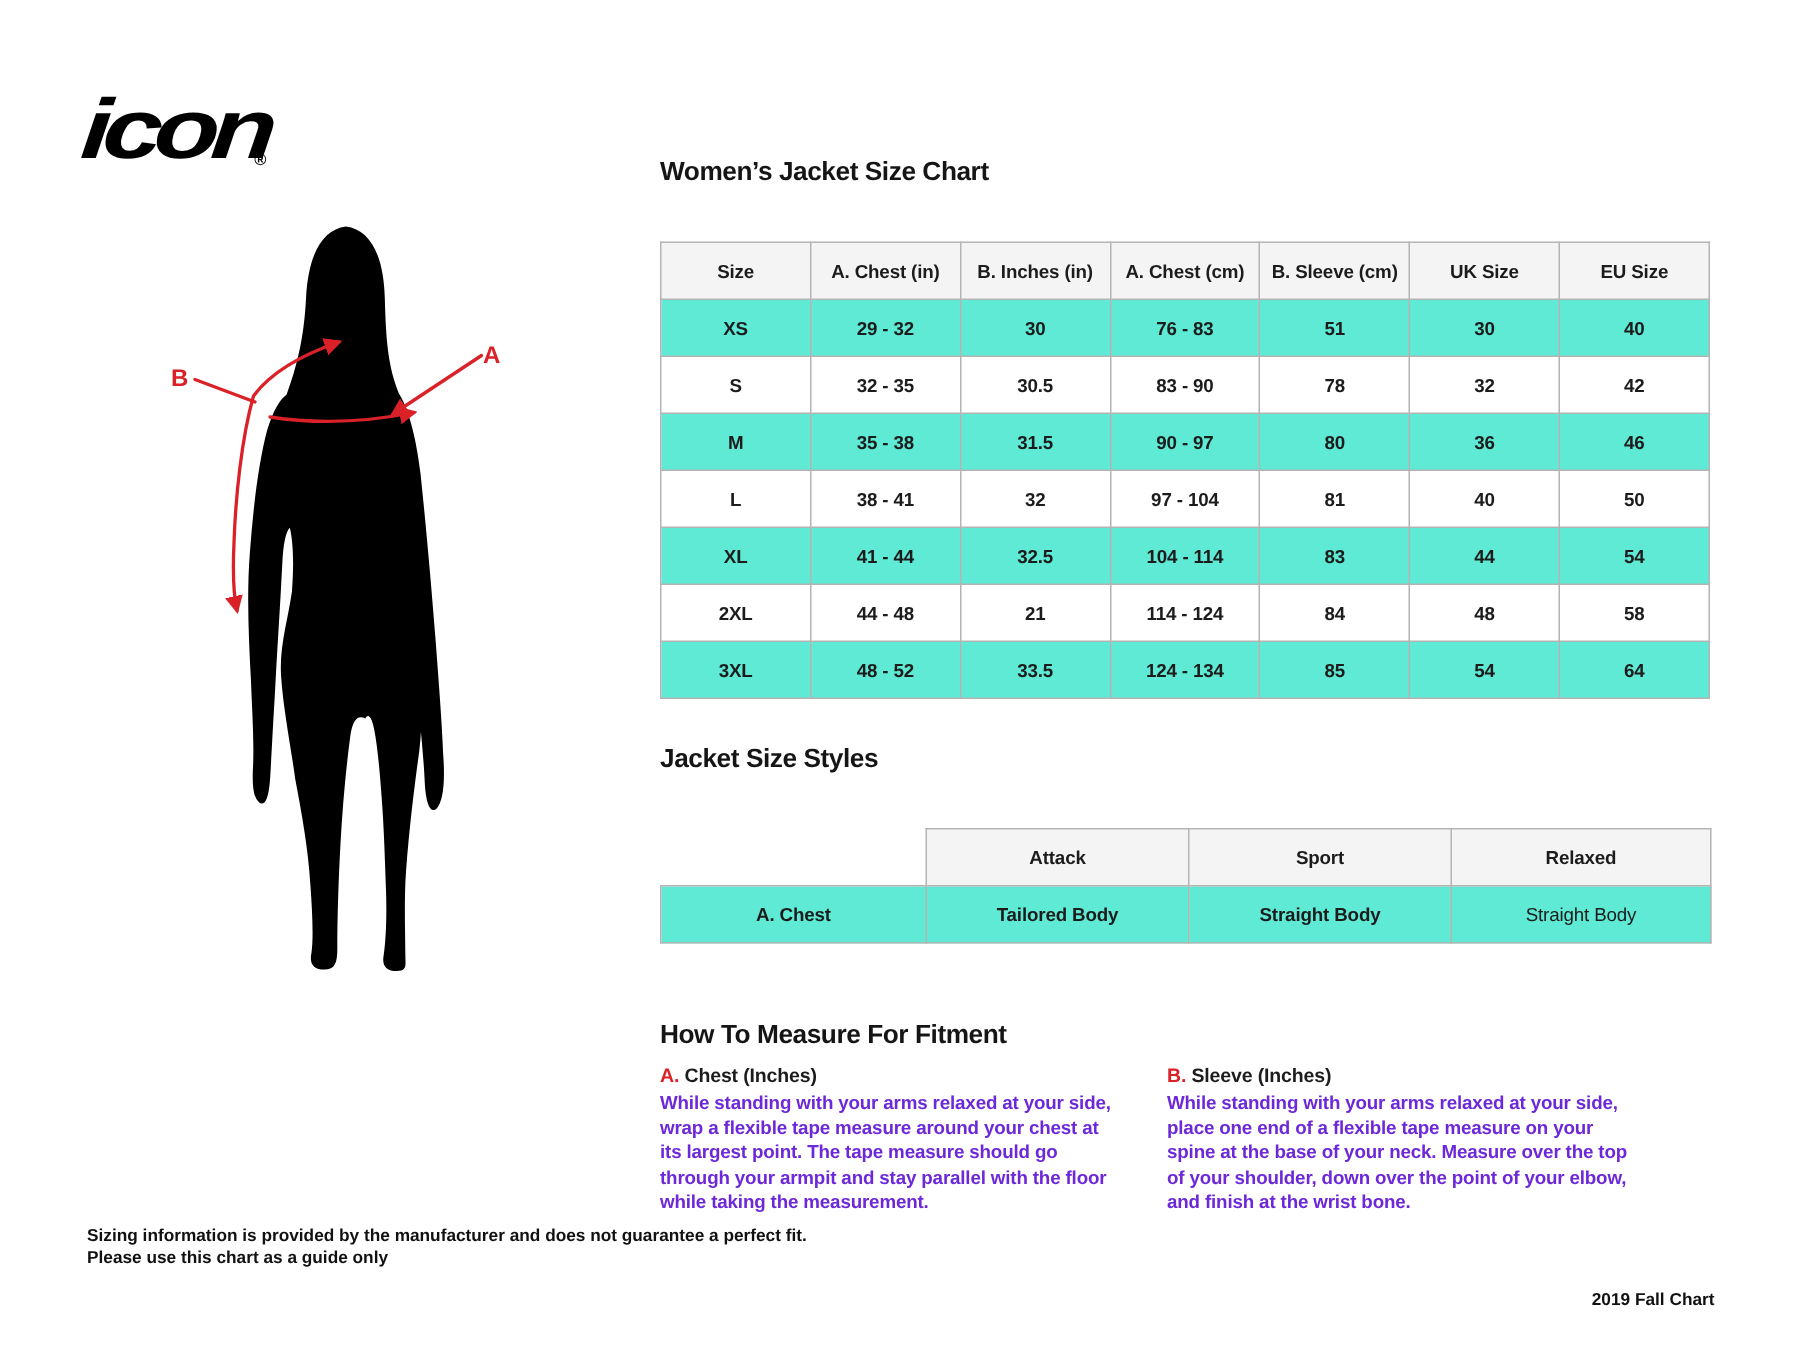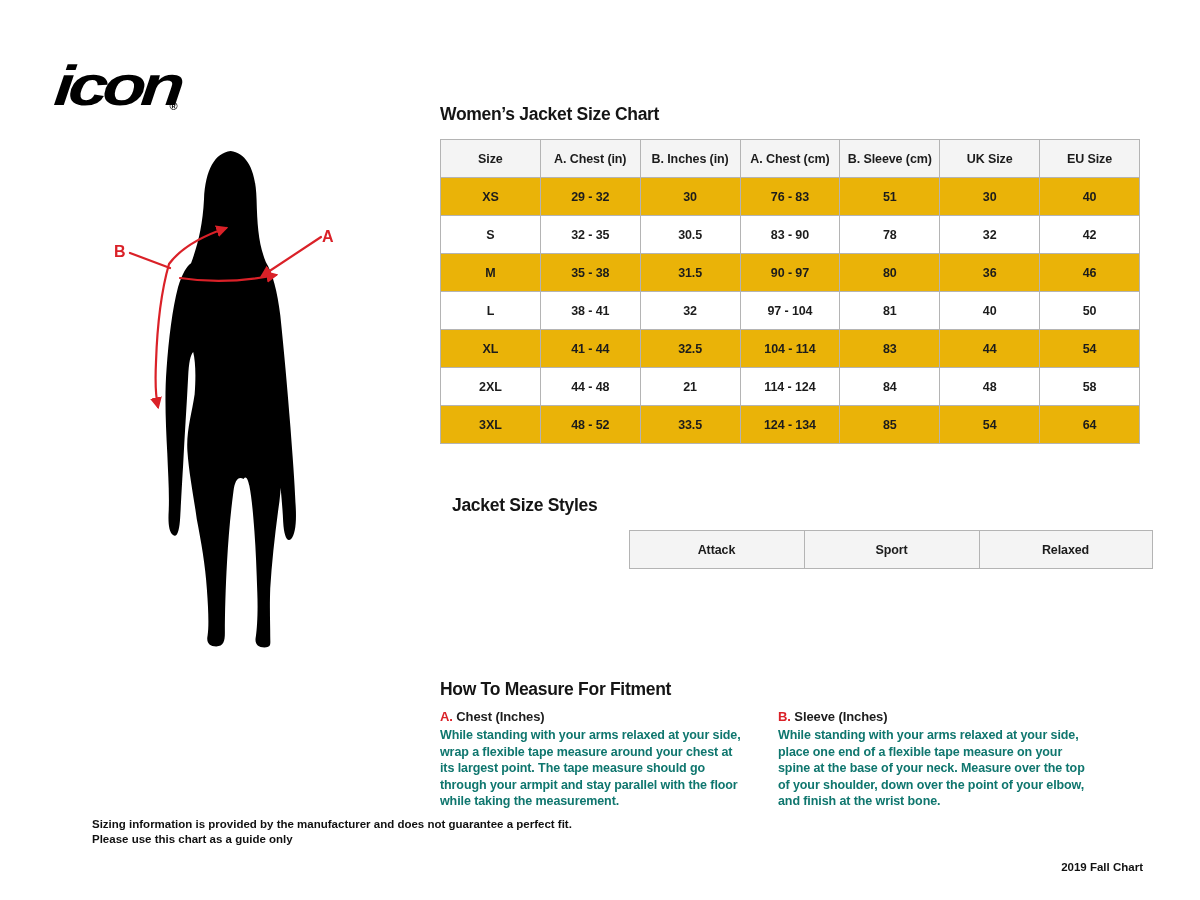--- a/index.html
+++ b/index.html
@@ -15,42 +15,42 @@
   
   .figure{position:absolute;left:100px;top:140px;width:250px;height:520px;}
   .fig-label{font-family:"Liberation Sans",sans-serif;font-size:16px;font-weight:bold;}
 
   
   h2.sec-title{margin:0;font-size:17.5px;font-weight:700;letter-spacing:-0.3px;color:#151515;line-height:22px;}
 
   
   table{border-collapse:collapse;table-layout:fixed;}
   .size-section{position:absolute;left:440px;top:103px;width:716px;}
-  .style-section{position:absolute;left:452px;top:494px;width:700px;}
-  #size-table,#style-table{width:700px;margin-top:14px;}
+  .style-section{position:absolute;left:440px;top:494px;width:700px;}
+  #size-table,#style-table{width:700px;margin-top:36px;}
   #size-table th,#size-table td,#style-table th,#style-table td{
       border:1px solid #b4b4b4;height:37px;text-align:center;vertical-align:middle;
       font-size:12.5px;letter-spacing:-0.1px;color:#1c1c1c;padding:0 4px;}
   thead th{background:#f4f4f4;font-weight:700;}
-  tbody tr.stripe th,tbody tr.stripe td{background:#eab308;}
+  tbody tr.stripe th,tbody tr.stripe td{background:#5eead4;}
   tbody th{font-weight:700;}
   tbody td{font-weight:600;}
   #style-table th.blank{border:none;background:#fff;}
   #style-table td.light{font-weight:400;}
 
   
   .measure-section{position:absolute;left:440px;top:678px;width:700px;}
   .measure-cols{display:flex;gap:32px;margin-top:9px;}
   .measure-col{width:306px;}
   .measure-sub{font-size:13px;font-weight:700;letter-spacing:-0.1px;}
   .measure-letter{color:#da2128;}
-  .measure-body{margin:3px 0 0;font-size:12.5px;font-weight:600;line-height:1.32;letter-spacing:-0.1px;color:#0f766e;}
-
-  
-  .disclaimer{position:absolute;left:58px;top:817px;font-size:11.5px;font-weight:600;line-height:14.5px;color:#111;margin-left:34px;}
+  .measure-body{margin:3px 0 0;font-size:12.5px;font-weight:600;line-height:1.32;letter-spacing:-0.1px;color:#6d28d9;}
+
+  
+  .disclaimer{position:absolute;left:58px;top:817px;font-size:11.5px;font-weight:600;line-height:14.5px;color:#111;}
   .version{position:absolute;right:57px;top:861px;font-size:11.5px;font-weight:600;color:#111;}
 </style>
 </head>
 <body>
 
 <div class="page">
 
   <div class="logo">
     <span class="logo-text">icon</span><span class="logo-reg">®</span>
   </div>
@@ -188,20 +188,26 @@
       </colgroup>
     <thead>
           <tr>
             <th class="blank"></th>
             <th>Attack</th>
             <th>Sport</th>
             <th>Relaxed</th>
           </tr>
         </thead>
         <tbody>
+          <tr class="stripe">
+            <th>A. Chest</th>
+            <td>Tailored Body</td>
+            <td>Straight Body</td>
+            <td class="light">Straight Body</td>
+          </tr>
         </tbody>
       </table>
   </section>
 
   <section class="measure-section">
     <h2 class="sec-title">How To Measure For Fitment</h2>
     <div class="measure-cols">
       <div class="measure-col">
         <div class="measure-sub"><span class="measure-letter">A.</span><span> Chest (Inches)</span></div>
         <p class="measure-body">While standing with your arms relaxed at your side, wrap a flexible tape measure around your chest at its largest point. The tape measure should go through your armpit and stay parallel with the floor while taking the measurement.</p>

